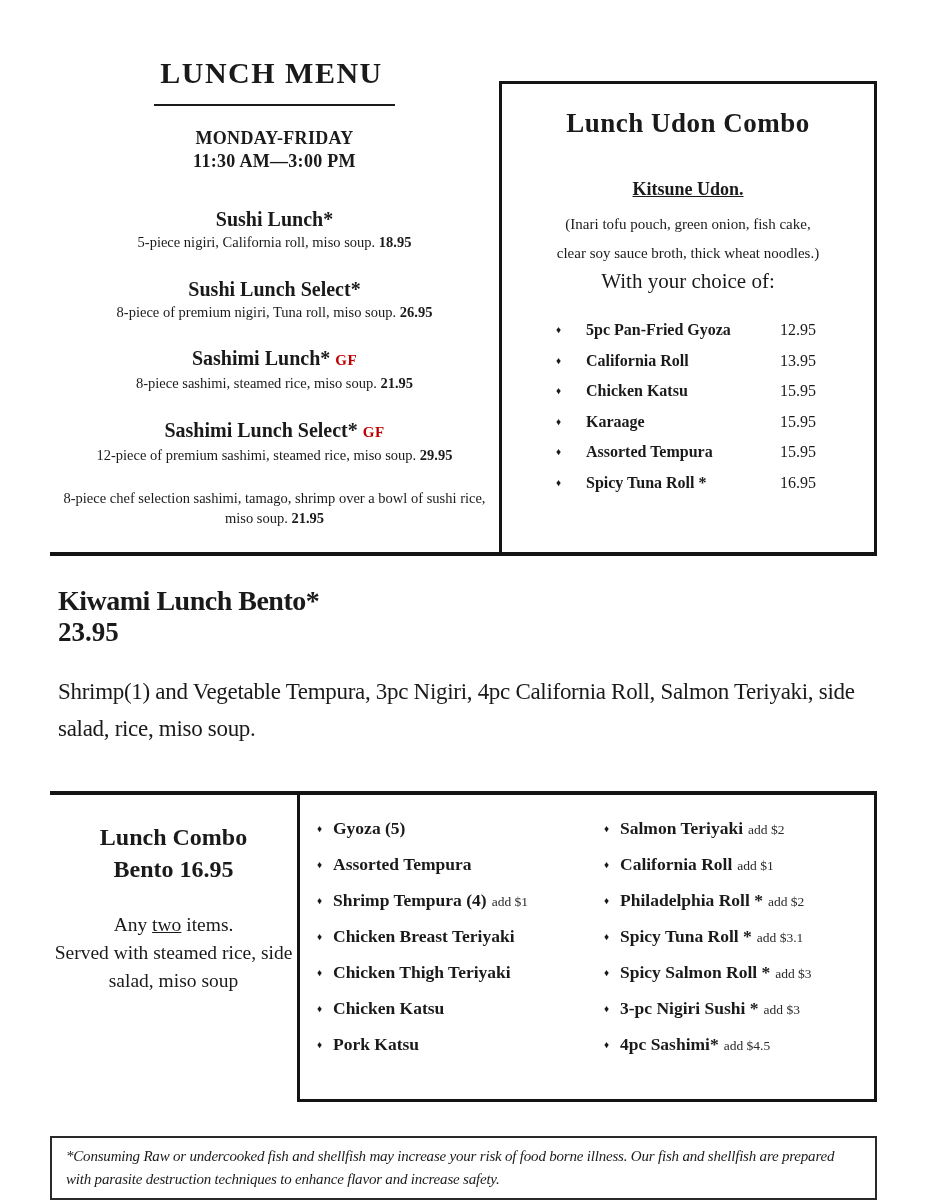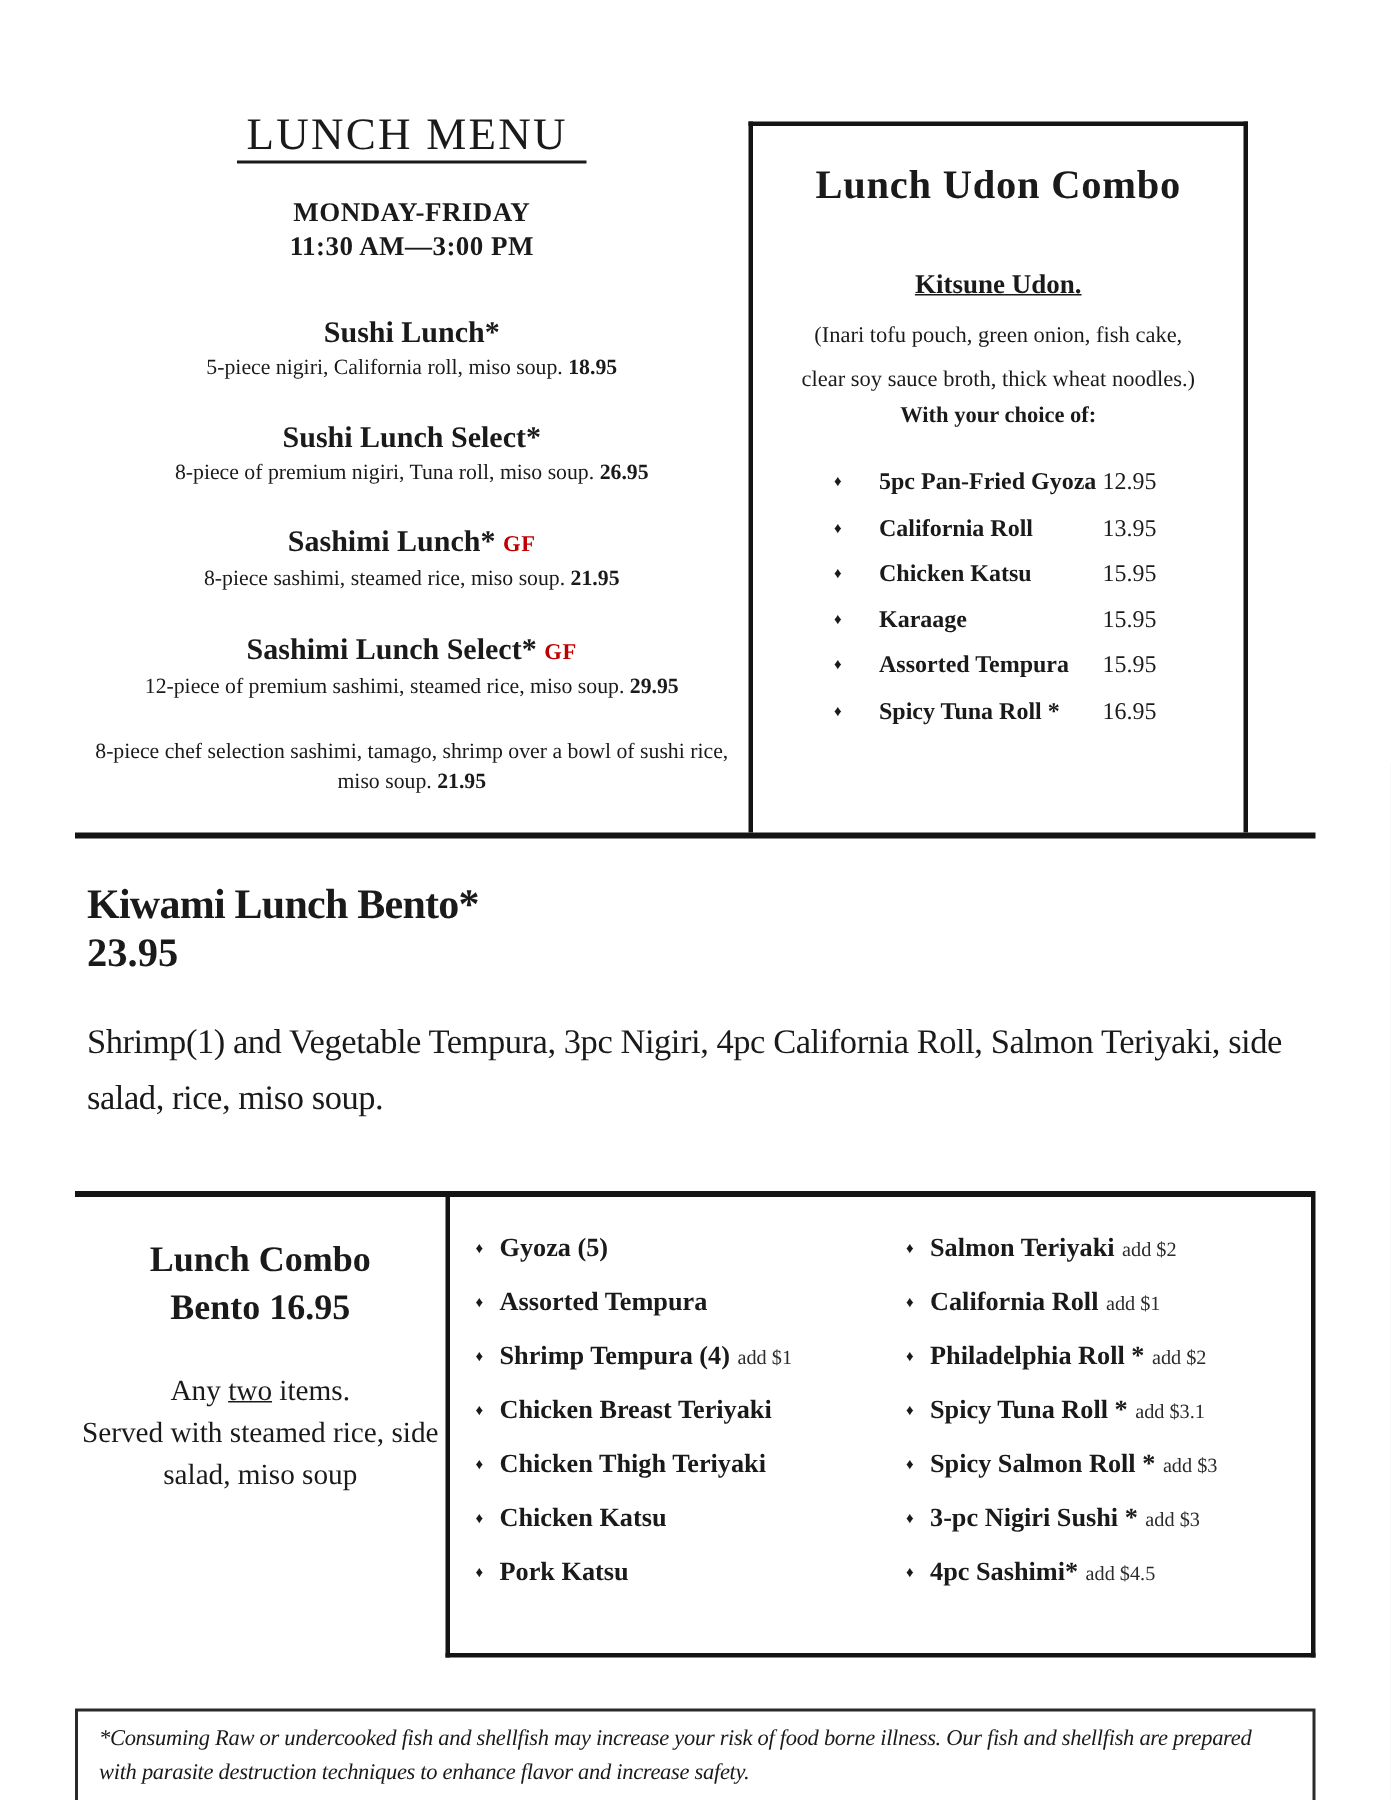--- a/index.html
+++ b/index.html
@@ -16,50 +16,49 @@
 
   
   .top-section {
     display: flex;
     border-bottom: 4px solid #141414;
     align-items: stretch;
   }
   .left-col { width: 449px; text-align: center; padding-top: 4px; }
   .menu-title {
     display: inline-block;
-    font-size: 30px; font-weight: normal;
+    font-size: 30px; font-weight: bold;
     letter-spacing: 1.5px;
     border-bottom: 2.5px solid #1a1a1a;
-    padding: 0 12px 0 6px;
-    margin-top: 17px;
+    padding: 0 12px 14px 6px;
   }
   .schedule { margin-top: 21px; font-size: 18px; font-weight: bold; line-height: 23px; letter-spacing: 0.3px; }
   .lunch-list { margin-top: 34px; }
   .menu-item { margin-bottom: 24px; }
   .menu-item .item-name { font-size: 20px; font-weight: bold; line-height: 24px; }
   .gf-badge { color: #c00000; font-size: 15px; font-weight: bold; letter-spacing: 0.5px; }
   .menu-item .item-desc {
     font-size: 14.5px; line-height: 19.5px; margin-top: 2px;
     max-width: 440px; margin-left: auto; margin-right: auto;
   }
   .item-desc b { font-size: 14.5px; }
 
   
   .udon-box {
-    width: 333px;
+    width: 378px;
     margin-top: 29px;
     border: 3px solid #141414;
     border-bottom: none;
     text-align: center;
     padding-top: 24px;
   }
   .udon-title { font-size: 27px; font-weight: bold; letter-spacing: 0.5px; }
   .udon-subtitle { margin-top: 40px; font-size: 18px; font-weight: bold; text-decoration: underline; }
   .udon-desc { margin-top: 10px; font-size: 15px; line-height: 29px; }
-  .udon-choice { font-size: 15px; font-weight: bold; margin-top: 1px; }
+  .udon-choice { font-size: 21px; font-weight: normal; margin-top: 1px; }
   .udon-items { margin-top: 27px; padding: 0 58px 0 54px; }
   .udon-row { display: flex; align-items: baseline; margin-bottom: 12.5px; text-align: left; }
   .udon-row .bullet { font-size: 10px; width: 30px; flex: none; position: relative; top: -2px; }
   .udon-row .u-name { flex: 1; font-size: 16px; font-weight: bold; }
   .udon-row .u-price { font-size: 16px; }
 
   
   .kiwami-row {
     display: flex; align-items: baseline;
     margin-top: 29px; padding: 0 46px 0 8px; flex-direction: column;

